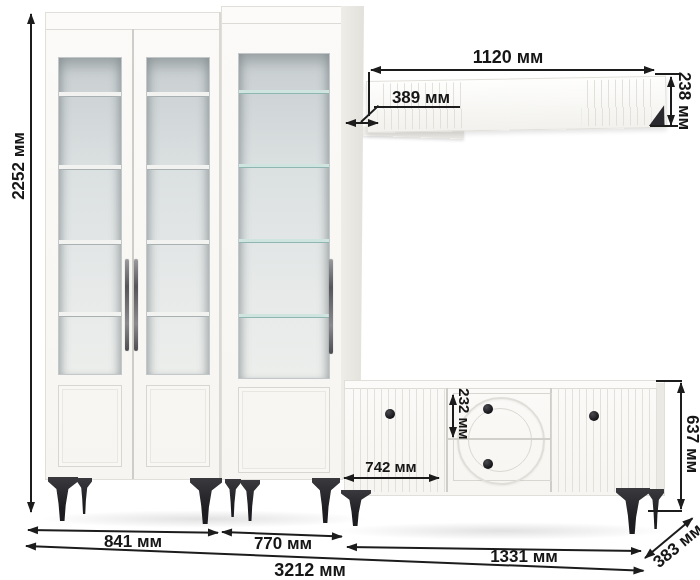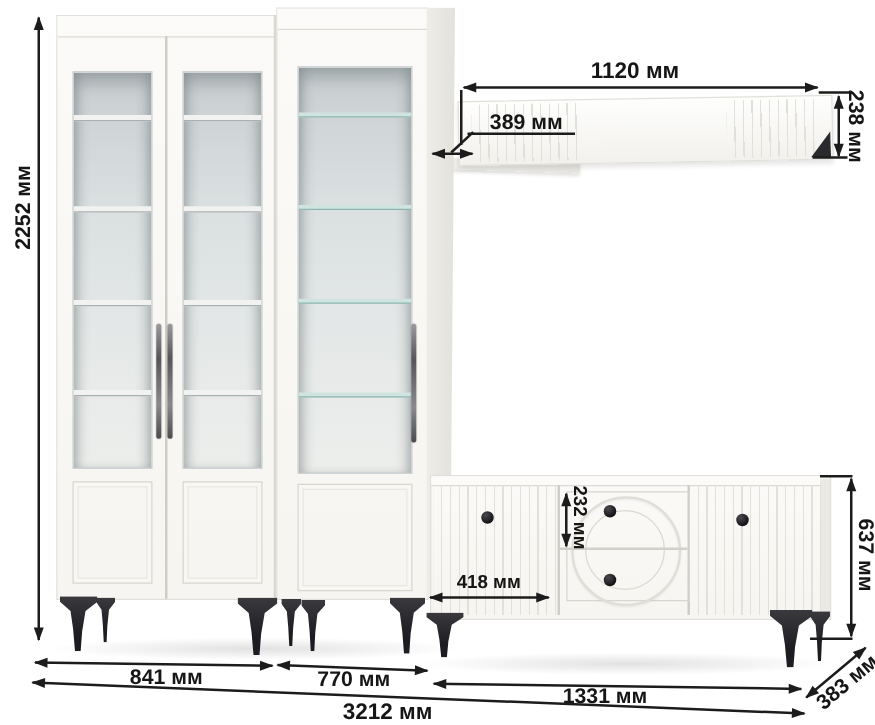--- a/index.html
+++ b/index.html
@@ -156,21 +156,21 @@
   <div class="lnv" style="left:452px;top:395px;height:42px;">
     <span class="tu"></span>
     <span class="td"></span>
   </div>
   <div class="lbl rotcw sm" style="left:464px;top:414px;">232 мм</div>
 
   <div class="lnh" style="left:344px;top:477px;width:95px;">
     <span class="tl"></span>
     <span class="tr"></span>
   </div>
-  <div class="lbl sm" style="left:391px;top:466px;">418 мм</div>
+  <div class="lbl sm" style="left:391px;top:466px;">742 мм</div>
 
   <div class="lnh" style="left:656px;top:380px;width:26px;"></div>
   <div class="lnh" style="left:648px;top:510px;width:34px;"></div>
   <div class="lnv" style="left:680px;top:383px;height:126px;">
     <span class="tu"></span>
     <span class="td"></span>
   </div>
   <div class="lbl rotcw" style="left:692px;top:444px;">637 мм</div>
 
   <div class="lnh" style="left:28px;top:529px;width:190px;transform:rotate(0.8deg);transform-origin:0 50%;">
@@ -182,21 +182,21 @@
   <div class="lnh" style="left:222px;top:531px;width:120px;transform:rotate(2.2deg);transform-origin:0 50%;">
     <span class="tl"></span>
     <span class="tr"></span>
   </div>
   <div class="lbl" style="left:283px;top:544px;">770 мм</div>
 
   <div class="lnh" style="left:347px;top:546px;width:294px;transform:rotate(0.8deg);transform-origin:0 50%;">
     <span class="tl"></span>
     <span class="tr"></span>
   </div>
-  <div class="lbl" style="left:484px;top:557px;text-align:center;">1331 мм</div>
+  <div class="lbl" style="left:524px;top:557px;text-align:center;">1331 мм</div>
 
   <div class="lnh" style="left:26px;top:545px;width:618px;transform:rotate(2.3deg);transform-origin:0 50%;">
     <span class="tl"></span>
     <span class="tr"></span>
   </div>
   <div class="lbl lg" style="left:310px;top:570px;">3212 мм</div>
 
   <div class="lnh" style="left:645px;top:557px;width:62px;transform:rotate(-40deg);transform-origin:0 50%;">
     <span class="tl"></span>
     <span class="tr"></span>

